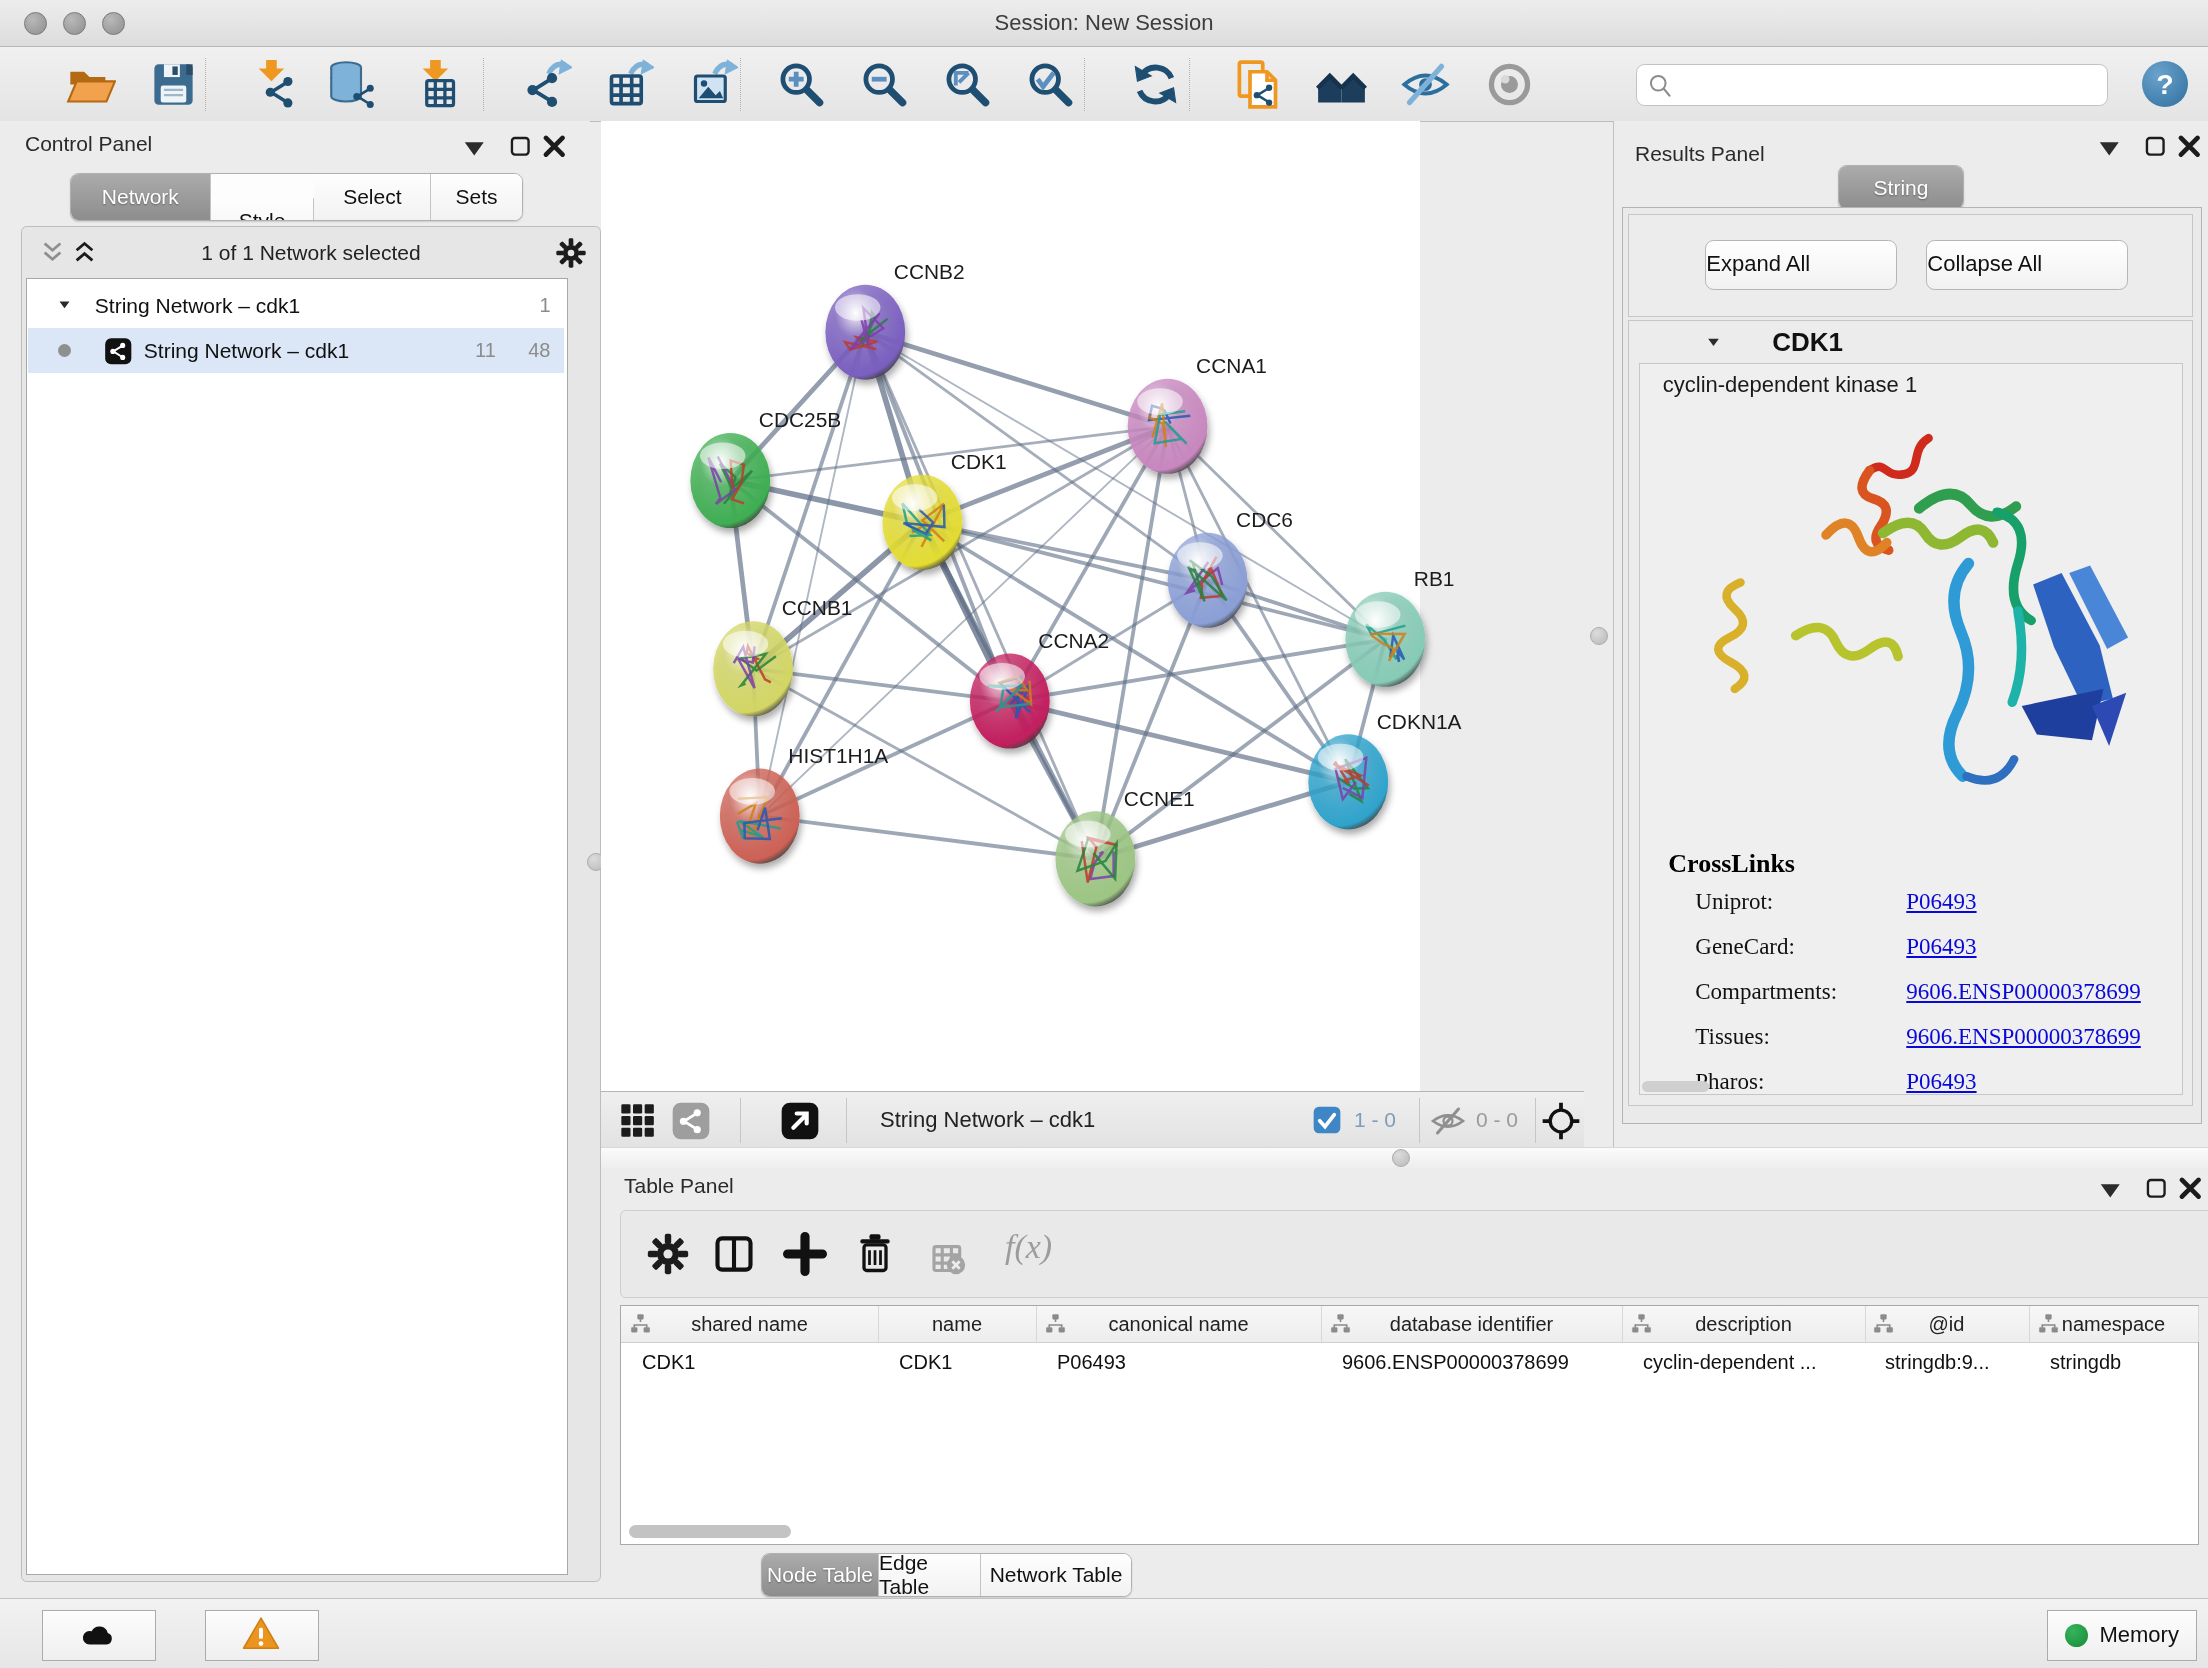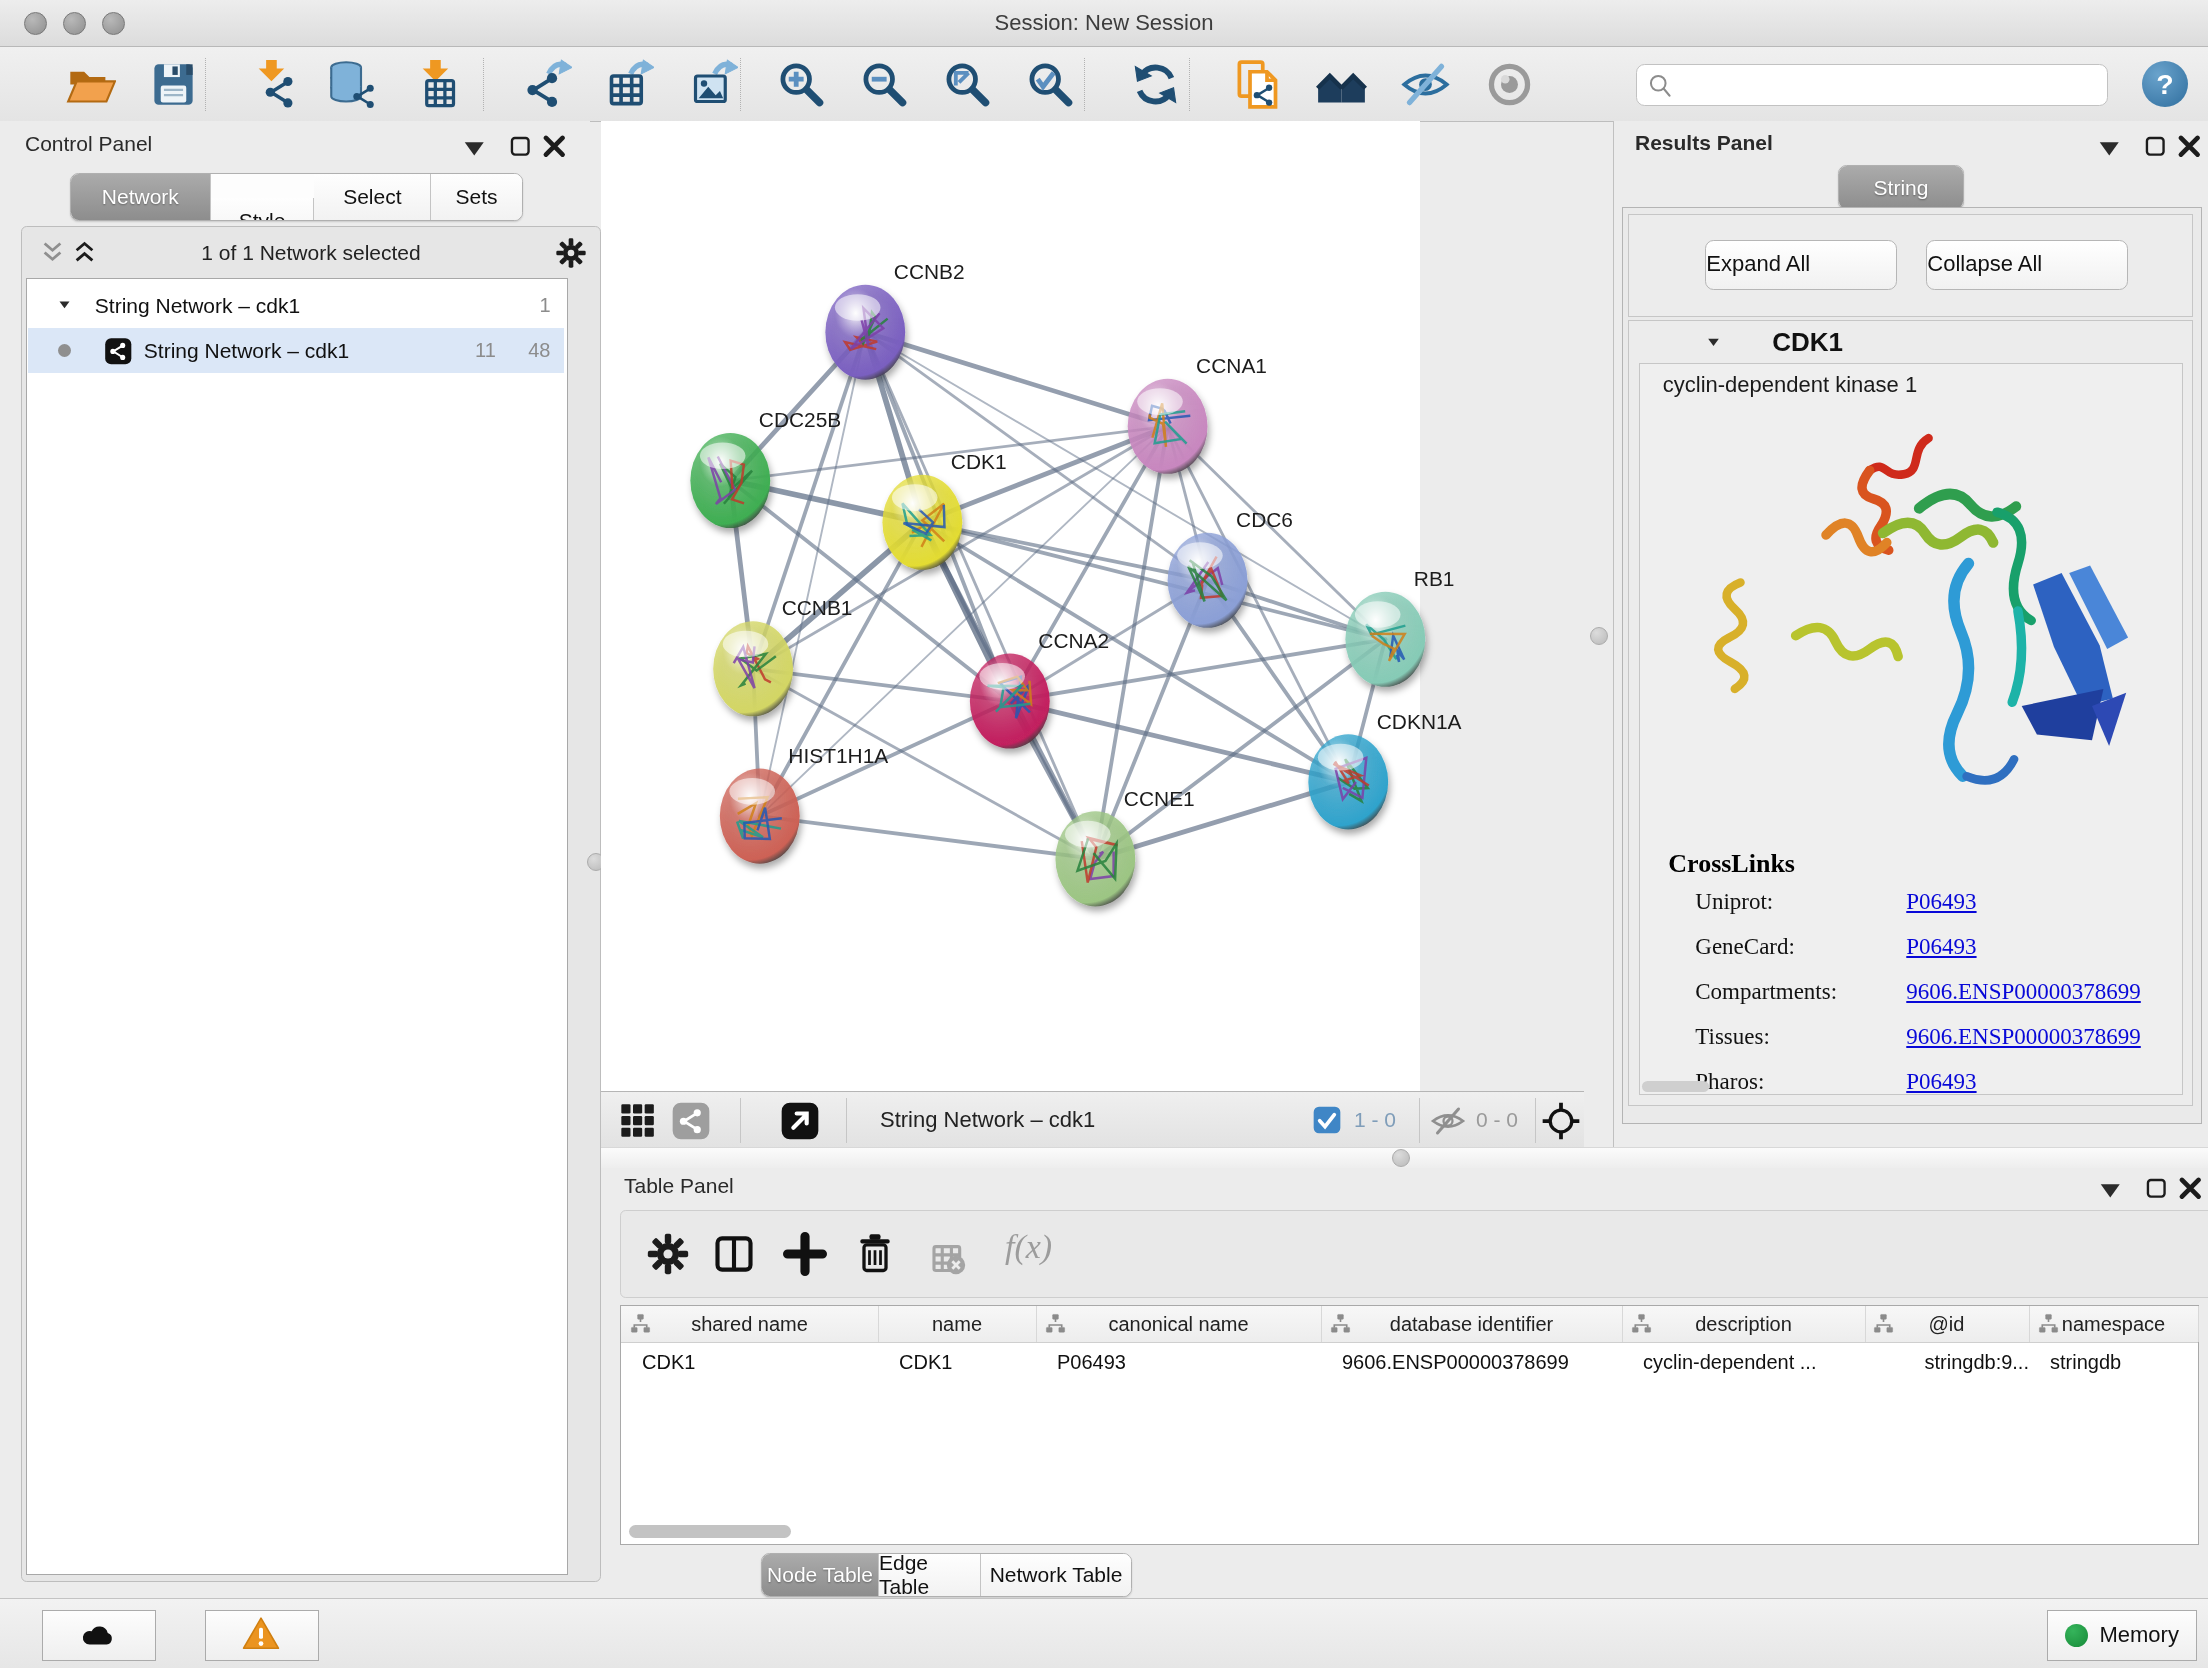--- a/index.html
+++ b/index.html
@@ -64,21 +64,21 @@
   .nt-sep{position:absolute;top:5.7px;height:45px;border-left:1px solid #c6c6c6;}
   #net-title{position:absolute;left:279px;top:0;height:56px;line-height:56px;font-size:22px;color:#222;}
   .nt-count{position:absolute;top:0;height:56px;line-height:56px;font-size:21px;color:#9a9a9a;}
   #splitter-h{left:601px;top:1147px;width:1607px;height:21px;background:linear-gradient(#fbfbfb,#ededed);
               border-top:1px solid #d8d8d8;}
   .grip{position:absolute;width:16px;height:16px;border-radius:50%;
         background:radial-gradient(circle at 35% 30%,#dcdcdc,#b9b9b9);border:1px solid #ababab;}
 
   
   #results-panel{left:1613px;top:121px;width:595px;height:1026px;background:#ececec;border-left:1px solid #c0c0c0;}
-  #rp-header .panel-title{position:absolute;left:21px;top:10px;font-weight:bold;}
+  #rp-header .panel-title{position:absolute;left:21px;top:21px;}
   #rp-tab{left:224px;top:44px;width:124px;height:43px;}
   #rp-outer{left:7.6px;top:86px;width:578px;height:915px;background:#eaeaea;border:1.9px solid #b4b4b4;}
   #rp-top{position:absolute;left:5.7px;top:5.7px;width:563px;height:101px;background:#ececec;border:1px solid #c6c6c6;}
   .rp-btn{position:absolute;top:25px;height:48px;background:linear-gradient(#ffffff,#f1f1f1);
           border:1px solid #b6b6b6;border-radius:8.6px;text-align:left;font-size:22px;line-height:46px;color:#111;}
   #rp-section{position:absolute;left:5.7px;top:112px;width:563px;height:784px;background:#ececec;border:1px solid #c6c6c6;}
   #rp-sec-hdr{position:absolute;left:0;top:0;width:100%;height:42px;}
   #rp-gene{position:absolute;left:143px;top:0;height:42px;line-height:42px;font-size:26px;font-weight:bold;color:#111;}
   #rp-content{position:absolute;left:9.5px;top:42px;width:542px;height:730px;background:#efefef;border:1px solid #c6c6c6;}
   #rp-desc{position:absolute;left:23px;top:7.6px;font-size:22px;color:#1a1a1a;}
@@ -924,21 +924,21 @@
             </span>
             <div class="th-txt">namespace</div>
           </div>
         </div>
       <div class="td-row">
           <div class="td-cell" style="left: 0px; width: 257px;">CDK1</div>
           <div class="td-cell" style="left: 257px; width: 158px;">CDK1</div>
           <div class="td-cell" style="left: 415px; width: 285px;">P06493</div>
           <div class="td-cell" style="left: 700px; width: 301px;">9606.ENSP00000378699</div>
           <div class="td-cell" style="left: 1001px; width: 243px;">cyclin-dependent ...</div>
-          <div class="td-cell" style="left: 1243px; width: 165px; text-align: right;">stringdb:9...</div>
+          <div class="td-cell" style="left: 1243px; width: 165px;">stringdb:9...</div>
           <div class="td-cell" style="left: 1408px; width: 169px;">stringdb</div>
         </div>
       <div id="tbl-hscroll"></div>
     </div>
     <div id="tp-tabs" class="seg abs">
         <div class="sg sel" style="width: 116px;">Node Table</div>
         <div class="sg" style="width: 101px;">Edge Table</div>
         <div class="sg" style="width: 150px;">Network Table</div>
       </div>
   </div>

